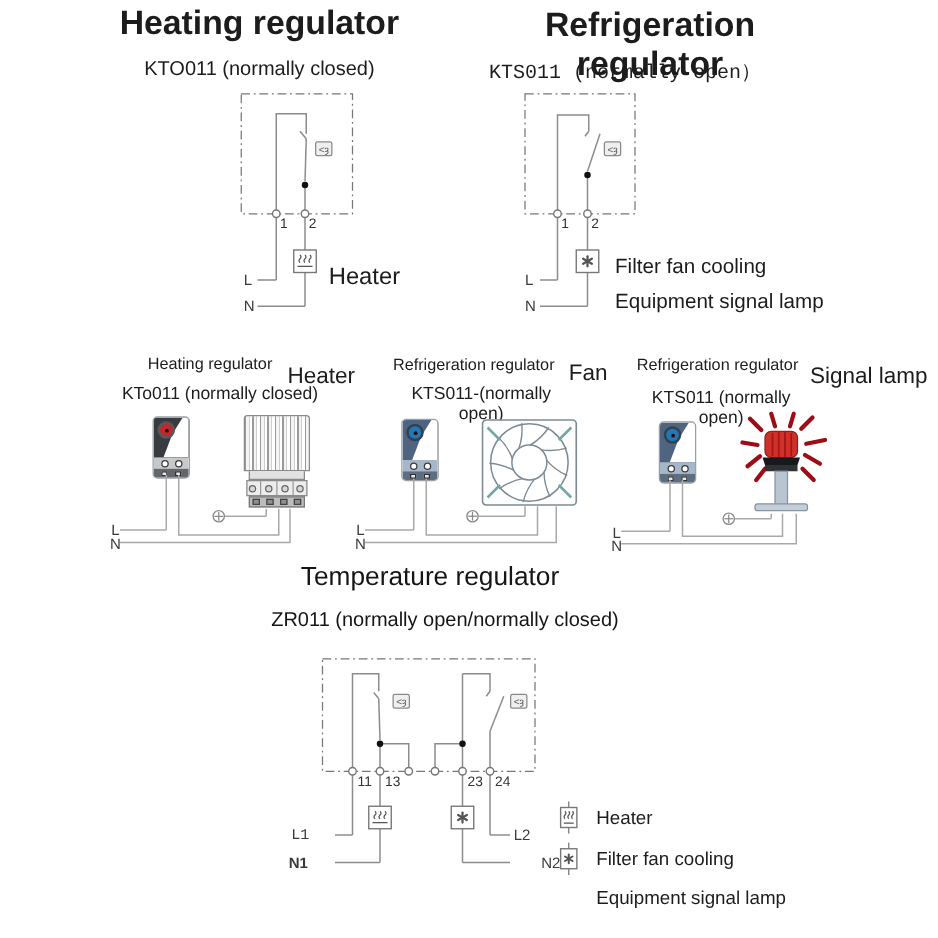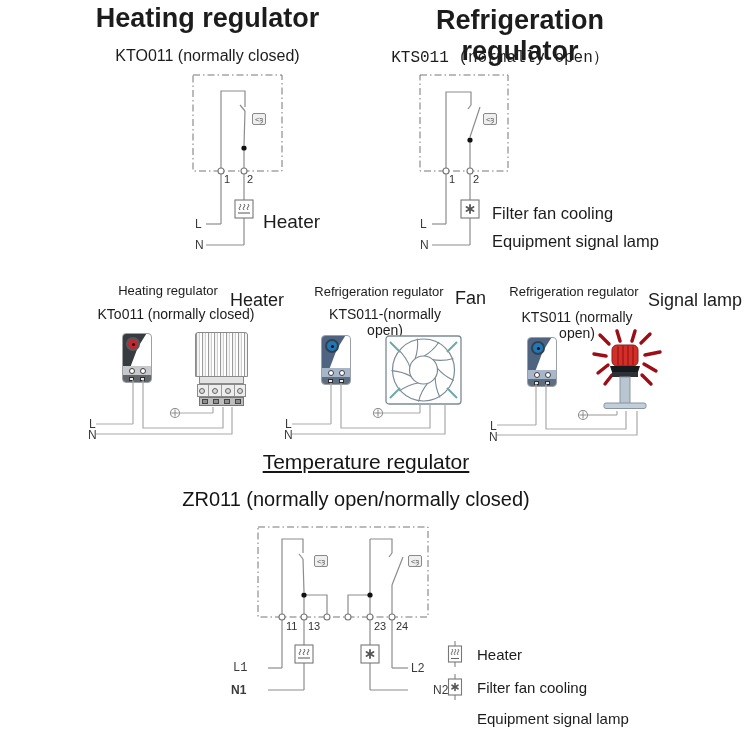--- a/index.html
+++ b/index.html
@@ -10,21 +10,21 @@
   .title{font-size:27px;font-weight:bold;letter-spacing:0px;color:#1c1c1c;}
   .model{font-size:16px;color:#1c1c1c;}
   .cat{font-size:13px;color:#1c1c1c;}
   .load-lg{font-size:18px;color:#1c1c1c;}
   .model-sm{font-size:14px;color:#1c1c1c;}
   .lnlabel{font-size:12px;color:#3a3a3a;}
   .termnum{font-size:11px;color:#333;}
   .diag-load{font-size:19px;color:#1c1c1c;}
   .diag-load-sm{font-size:16.5px;color:#1c1c1c;}
   .sec-title{font-size:21px;color:#151515;}
-  .sec-model{font-size:20px;color:#151515;}
+  .sec-model{font-size:16px;color:#151515;}
   .legend-label{font-size:15px;color:#1c1c1c;}
   .sensor{position:absolute;width:14px;height:12px;border:1px solid #8a8a8a;
           background:#efefef;font-size:8px;line-height:11px;text-align:center;
           color:#555;box-sizing:border-box;border-radius:2px;}
   
   .thermo{position:absolute;width:30px;height:50px;border:1px solid #9aa0a6;
           border-radius:4px;overflow:hidden;background:#fff;box-sizing:border-box;}
   .thermo .top{position:relative;height:32px;background:#383b3f;}
   .thermo.blue .top{background:#4f6480;}
   .thermo .wedge{position:absolute;right:0;top:0;width:22px;height:32px;background:#fff;
@@ -303,21 +303,21 @@
     </g>
   </g>
 </svg>
 <div class="abs lnlabel" style="left:89px;top:417px;">L</div>
 <div class="abs lnlabel" style="left:88px;top:428px;">N</div>
 <div class="abs lnlabel" style="left:285px;top:417px;">L</div>
 <div class="abs lnlabel" style="left:284px;top:428px;">N</div>
 <div class="abs lnlabel" style="left:490px;top:419px;">L</div>
 <div class="abs lnlabel" style="left:489px;top:430px;">N</div>
 
-<div class="abs ctr sec-title" style="left:216px;top:450px;width:300px;text-decoration:underline;">Temperature regulator</div>
+<div class="abs ctr sec-title" style="left:194px;top:450px;width:300px;">Temperature regulator</div>
 <div class="abs ctr sec-model" style="left:156px;top:488px;width:400px;">ZR011 (normally open/normally closed)</div>
 
 <svg class="abs" style="left:250px;top:525px;" width="185" height="175" viewBox="0 0 185 175">
   <rect x="8" y="2" width="170" height="90" fill="none" stroke="#777" stroke-width="1" stroke-dasharray="7 3 1.5 3"></rect>
   <g stroke="#8c8c8c" stroke-width="1.2" fill="none">
     <polyline points="32,89 32,14 53,14 53,28"></polyline>
     <line x1="49" y1="29" x2="53" y2="34"></line>
     <line x1="53" y1="34" x2="54" y2="67"></line>
     <line x1="54" y1="72" x2="54" y2="89"></line>
     <polyline points="54,70 77,70 77,89"></polyline>

